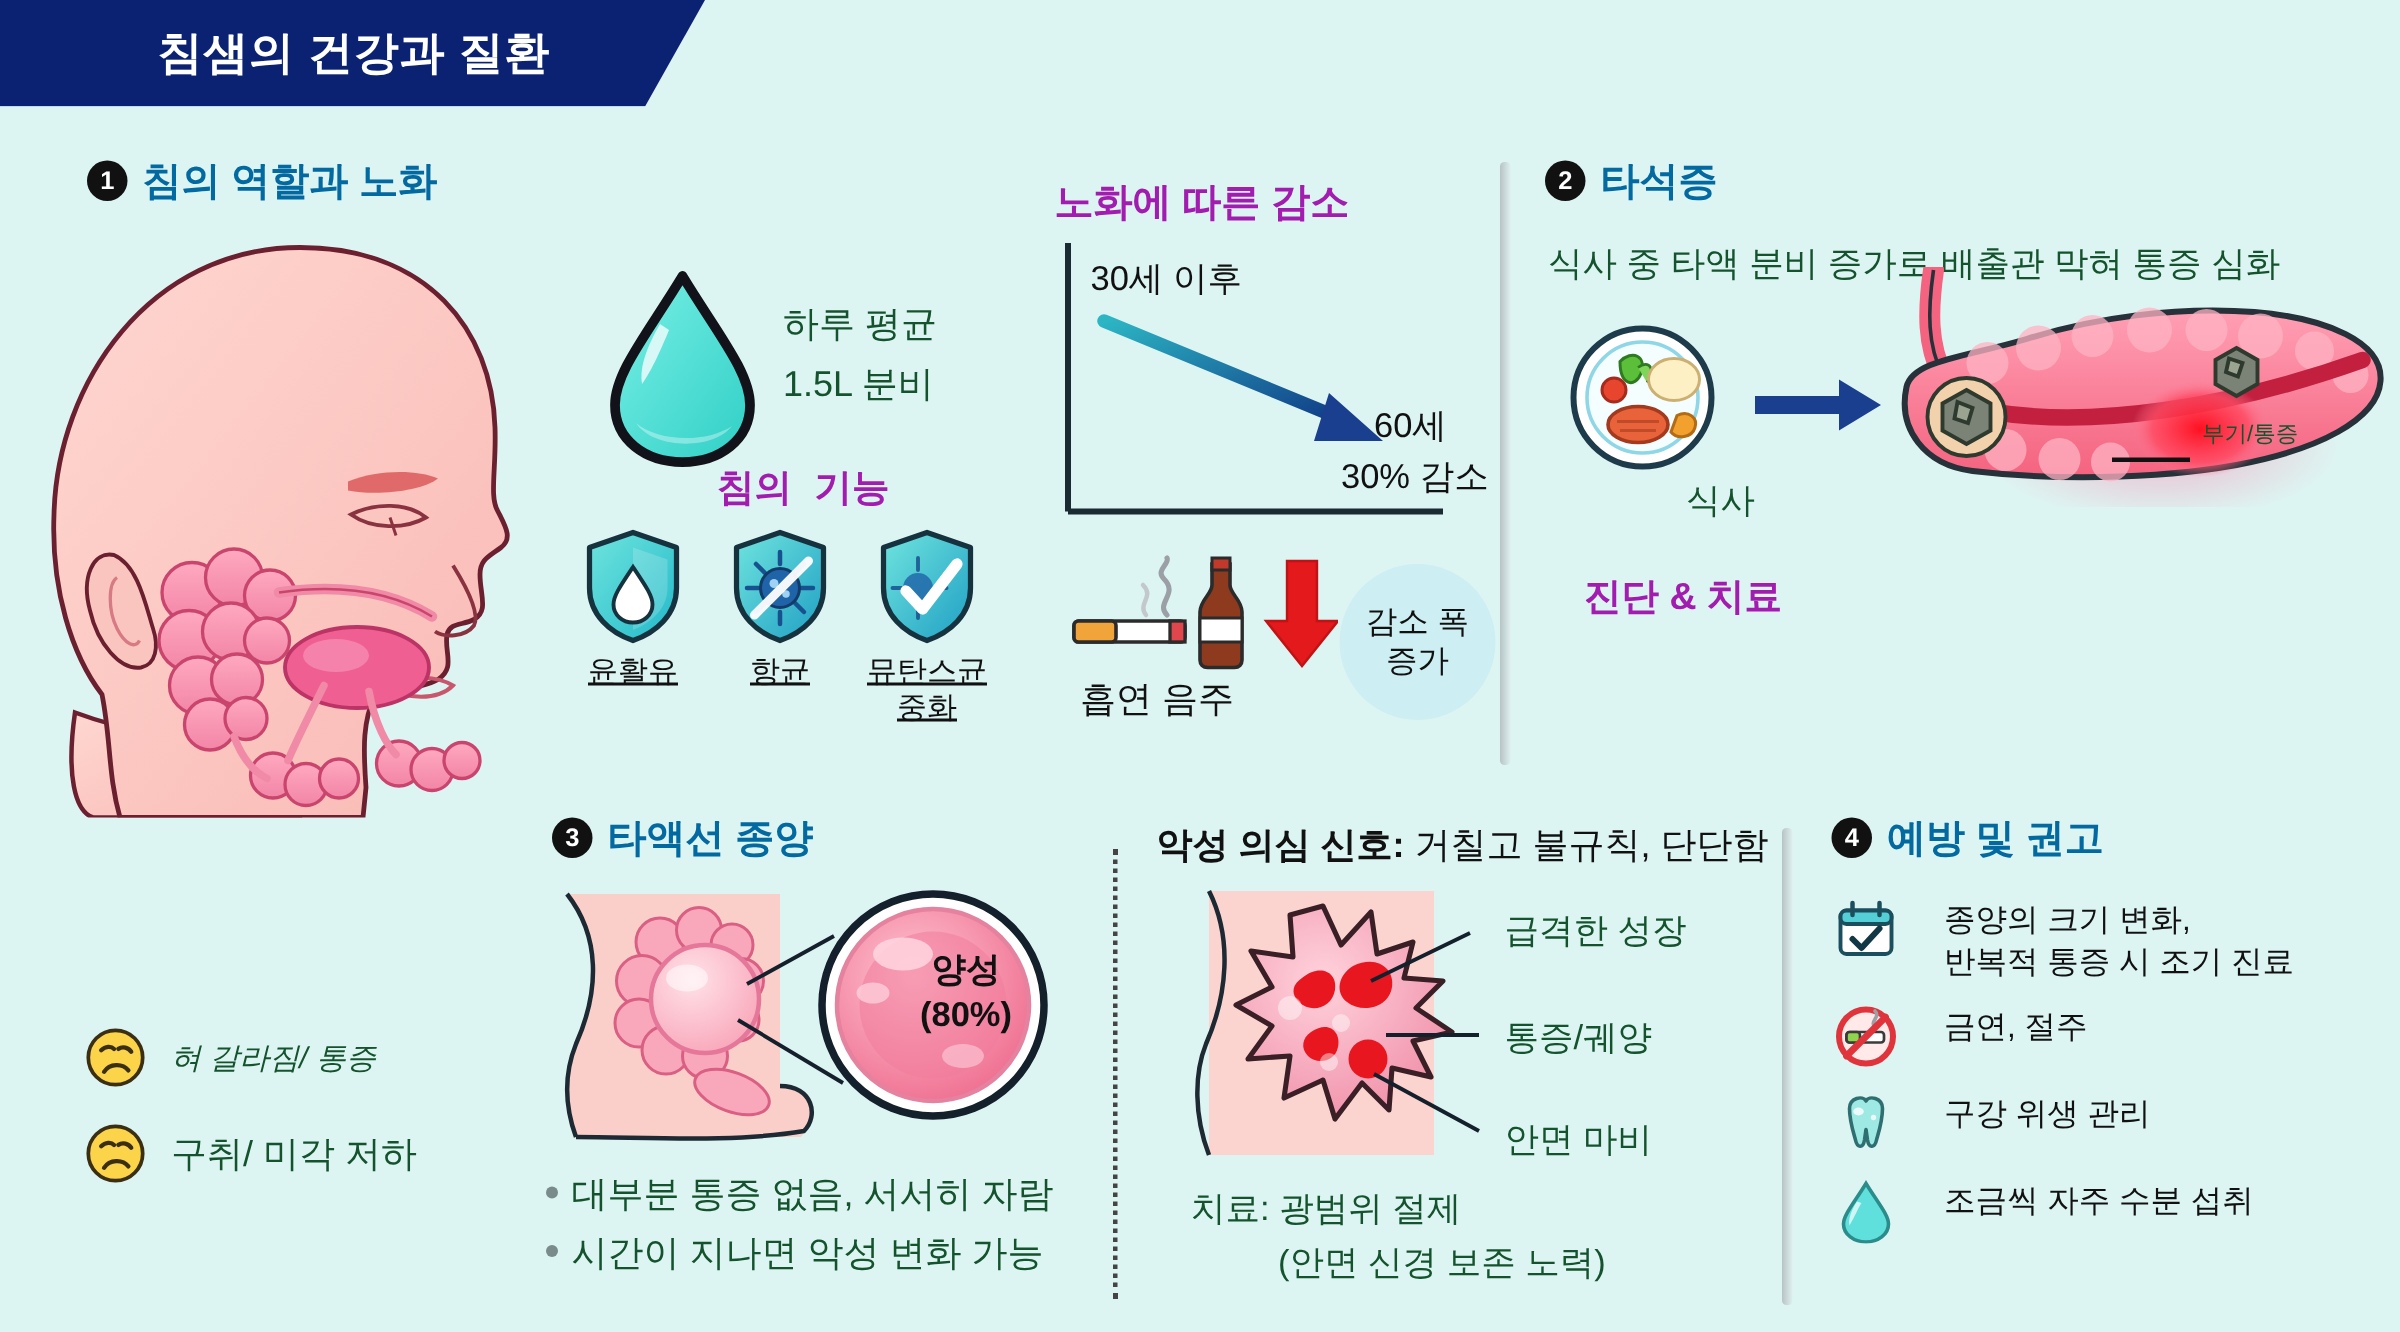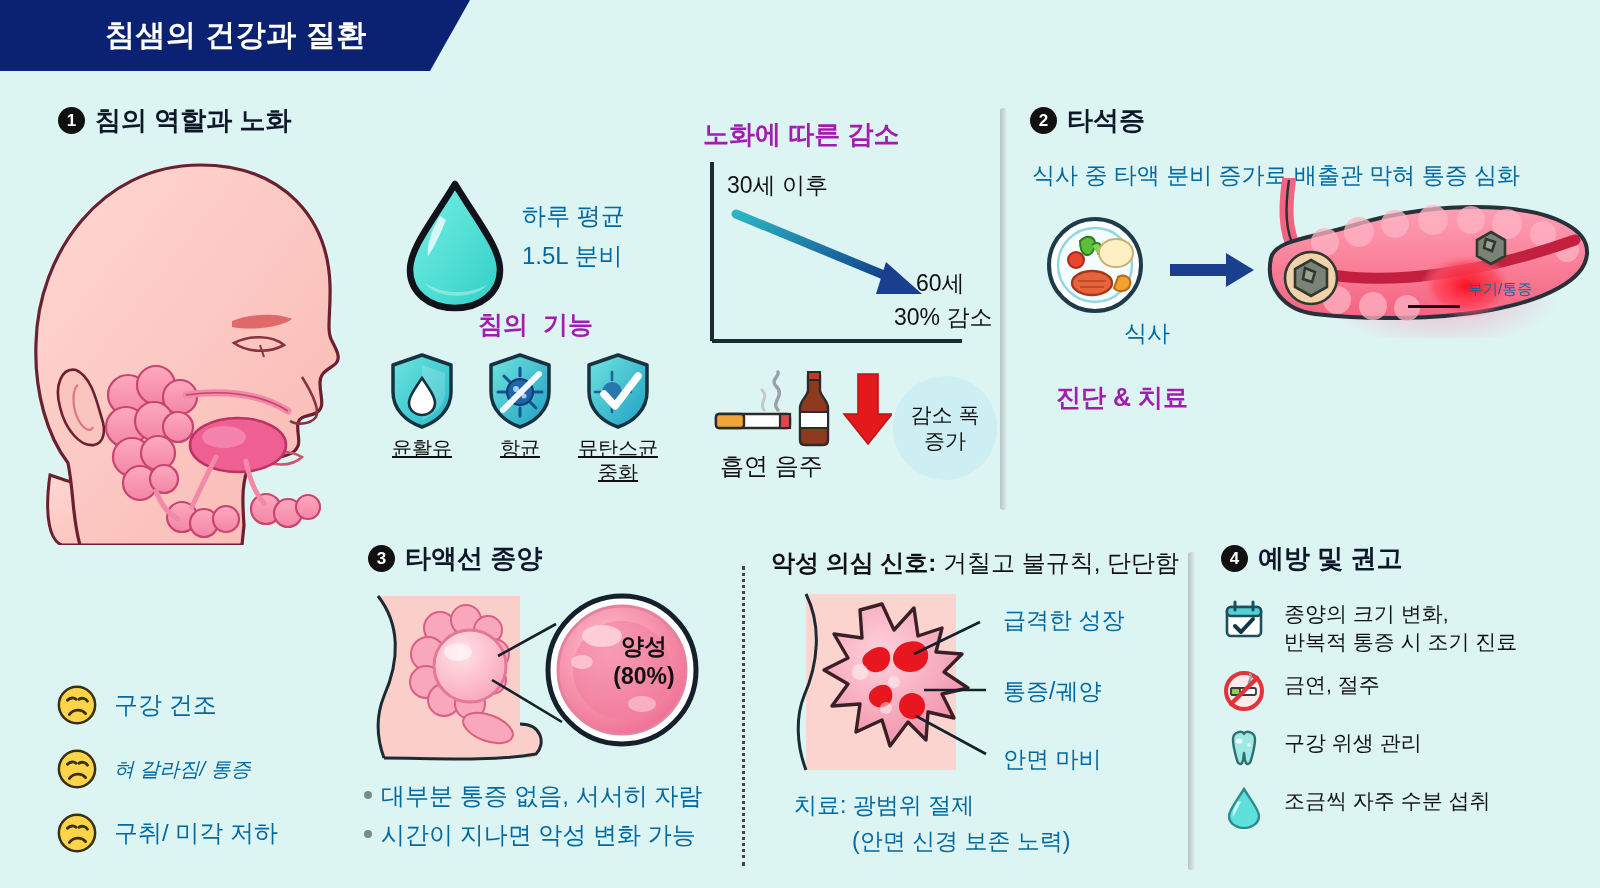--- a/index.html
+++ b/index.html
@@ -28,45 +28,45 @@
 
   
   .sec-head{display:flex;align-items:center;gap:10px;}
   .num-badge{
     width:27px;height:27px;border-radius:50%;
     background:#111;color:#fff;
     font-size:17px;font-weight:bold;
     display:flex;align-items:center;justify-content:center;
     flex:0 0 auto;line-height:1;
   }
-  .sec-title{font-size:26px;font-weight:bold;color:#0f172a;}
+  .sec-title{font-size:26px;font-weight:bold;color:#0369a1;}
 
   .sub-bold{font-size:22px;font-weight:bold;color:#a21caf;}
-  .body-txt{font-size:21px;color:#0369a1;}
+  .body-txt{font-size:21px;color:#14532d;}
 
   
   .vdiv{width:7px;background:linear-gradient(to right,#b6c4c6,#dfeeee);border-radius:3px;}
   .dotdiv{border-left:3px dotted #444;}
 
   
   .bullet-row{display:flex;gap:9px;align-items:flex-start;margin-bottom:7px;}
   .dot{width:8px;height:8px;border-radius:50%;background:#7a8b8b;margin-top:11px;flex:0 0 auto;}
 
   
   .soft-circle{
     border-radius:50%;background:#cdeef2;
     display:flex;align-items:center;justify-content:center;
     text-align:center;font-weight:normal;font-size:21px;line-height:1.25;color:#111;
   }
 
   
   .sad{width:42px;height:42px;flex:0 0 auto;}
 
   
-  .prev-row{display:flex;align-items:flex-start;gap:18px;margin-bottom:14px;}
+  .prev-row{display:flex;align-items:flex-start;gap:30px;margin-bottom:14px;}
   .prev-icon{width:44px;height:44px;flex:0 0 auto;display:flex;align-items:center;justify-content:center;}
   .prev-txt{font-size:21px;line-height:1.32;padding-top:2px;}
 
   
   .shield-col{display:flex;flex-direction:column;align-items:center;width:92px;}
   .shield-lbl{font-size:20px;text-align:center;margin-top:6px;line-height:1.2;text-decoration:underline;}
 
   .lbl-line{background:#111;height:3px;}
 </style>
 </head>
@@ -242,29 +242,20 @@
   </div>
 
   <div class="abs" style="left:56px;top:684px;">
     <div style="display:flex;align-items:center;gap:16px;margin-bottom:22px;">
       <svg class="sad" viewBox="0 0 44 44">
         <circle cx="22" cy="22" r="19" fill="#fbd44a" stroke="#3a2f12" stroke-width="2.6"></circle>
         <path d="M12 17 C15 14 19 14 21 16" stroke="#3a2f12" stroke-width="3" fill="none" stroke-linecap="round"></path>
         <path d="M24 16 C27 14 31 15 33 18" stroke="#3a2f12" stroke-width="3" fill="none" stroke-linecap="round"></path>
         <path d="M14 32 C18 26 27 26 31 31" stroke="#3a2f12" stroke-width="3" fill="none" stroke-linecap="round"></path>
       </svg>
-      <span class="body-txt" style="font-size:24px;">구강 건조</span>
-    </div>
-    <div style="display:flex;align-items:center;gap:16px;margin-bottom:22px;">
-      <svg class="sad" viewBox="0 0 44 44">
-        <circle cx="22" cy="22" r="19" fill="#fbd44a" stroke="#3a2f12" stroke-width="2.6"></circle>
-        <path d="M12 17 C15 14 19 14 21 16" stroke="#3a2f12" stroke-width="3" fill="none" stroke-linecap="round"></path>
-        <path d="M24 16 C27 14 31 15 33 18" stroke="#3a2f12" stroke-width="3" fill="none" stroke-linecap="round"></path>
-        <path d="M14 32 C18 26 27 26 31 31" stroke="#3a2f12" stroke-width="3" fill="none" stroke-linecap="round"></path>
-      </svg>
       <span class="body-txt" style="font-size:20px;font-style:italic;">혀 갈라짐/ 통증</span>
     </div>
     <div style="display:flex;align-items:center;gap:16px;">
       <svg class="sad" viewBox="0 0 44 44">
         <circle cx="22" cy="22" r="19" fill="#fbd44a" stroke="#3a2f12" stroke-width="2.6"></circle>
         <path d="M12 17 C15 14 19 14 21 16" stroke="#3a2f12" stroke-width="3" fill="none" stroke-linecap="round"></path>
         <path d="M24 16 C27 14 31 15 33 18" stroke="#3a2f12" stroke-width="3" fill="none" stroke-linecap="round"></path>
         <path d="M14 32 C18 26 27 26 31 31" stroke="#3a2f12" stroke-width="3" fill="none" stroke-linecap="round"></path>
       </svg>
       <span class="body-txt" style="font-size:24px;">구취/ 미각 저하</span>

